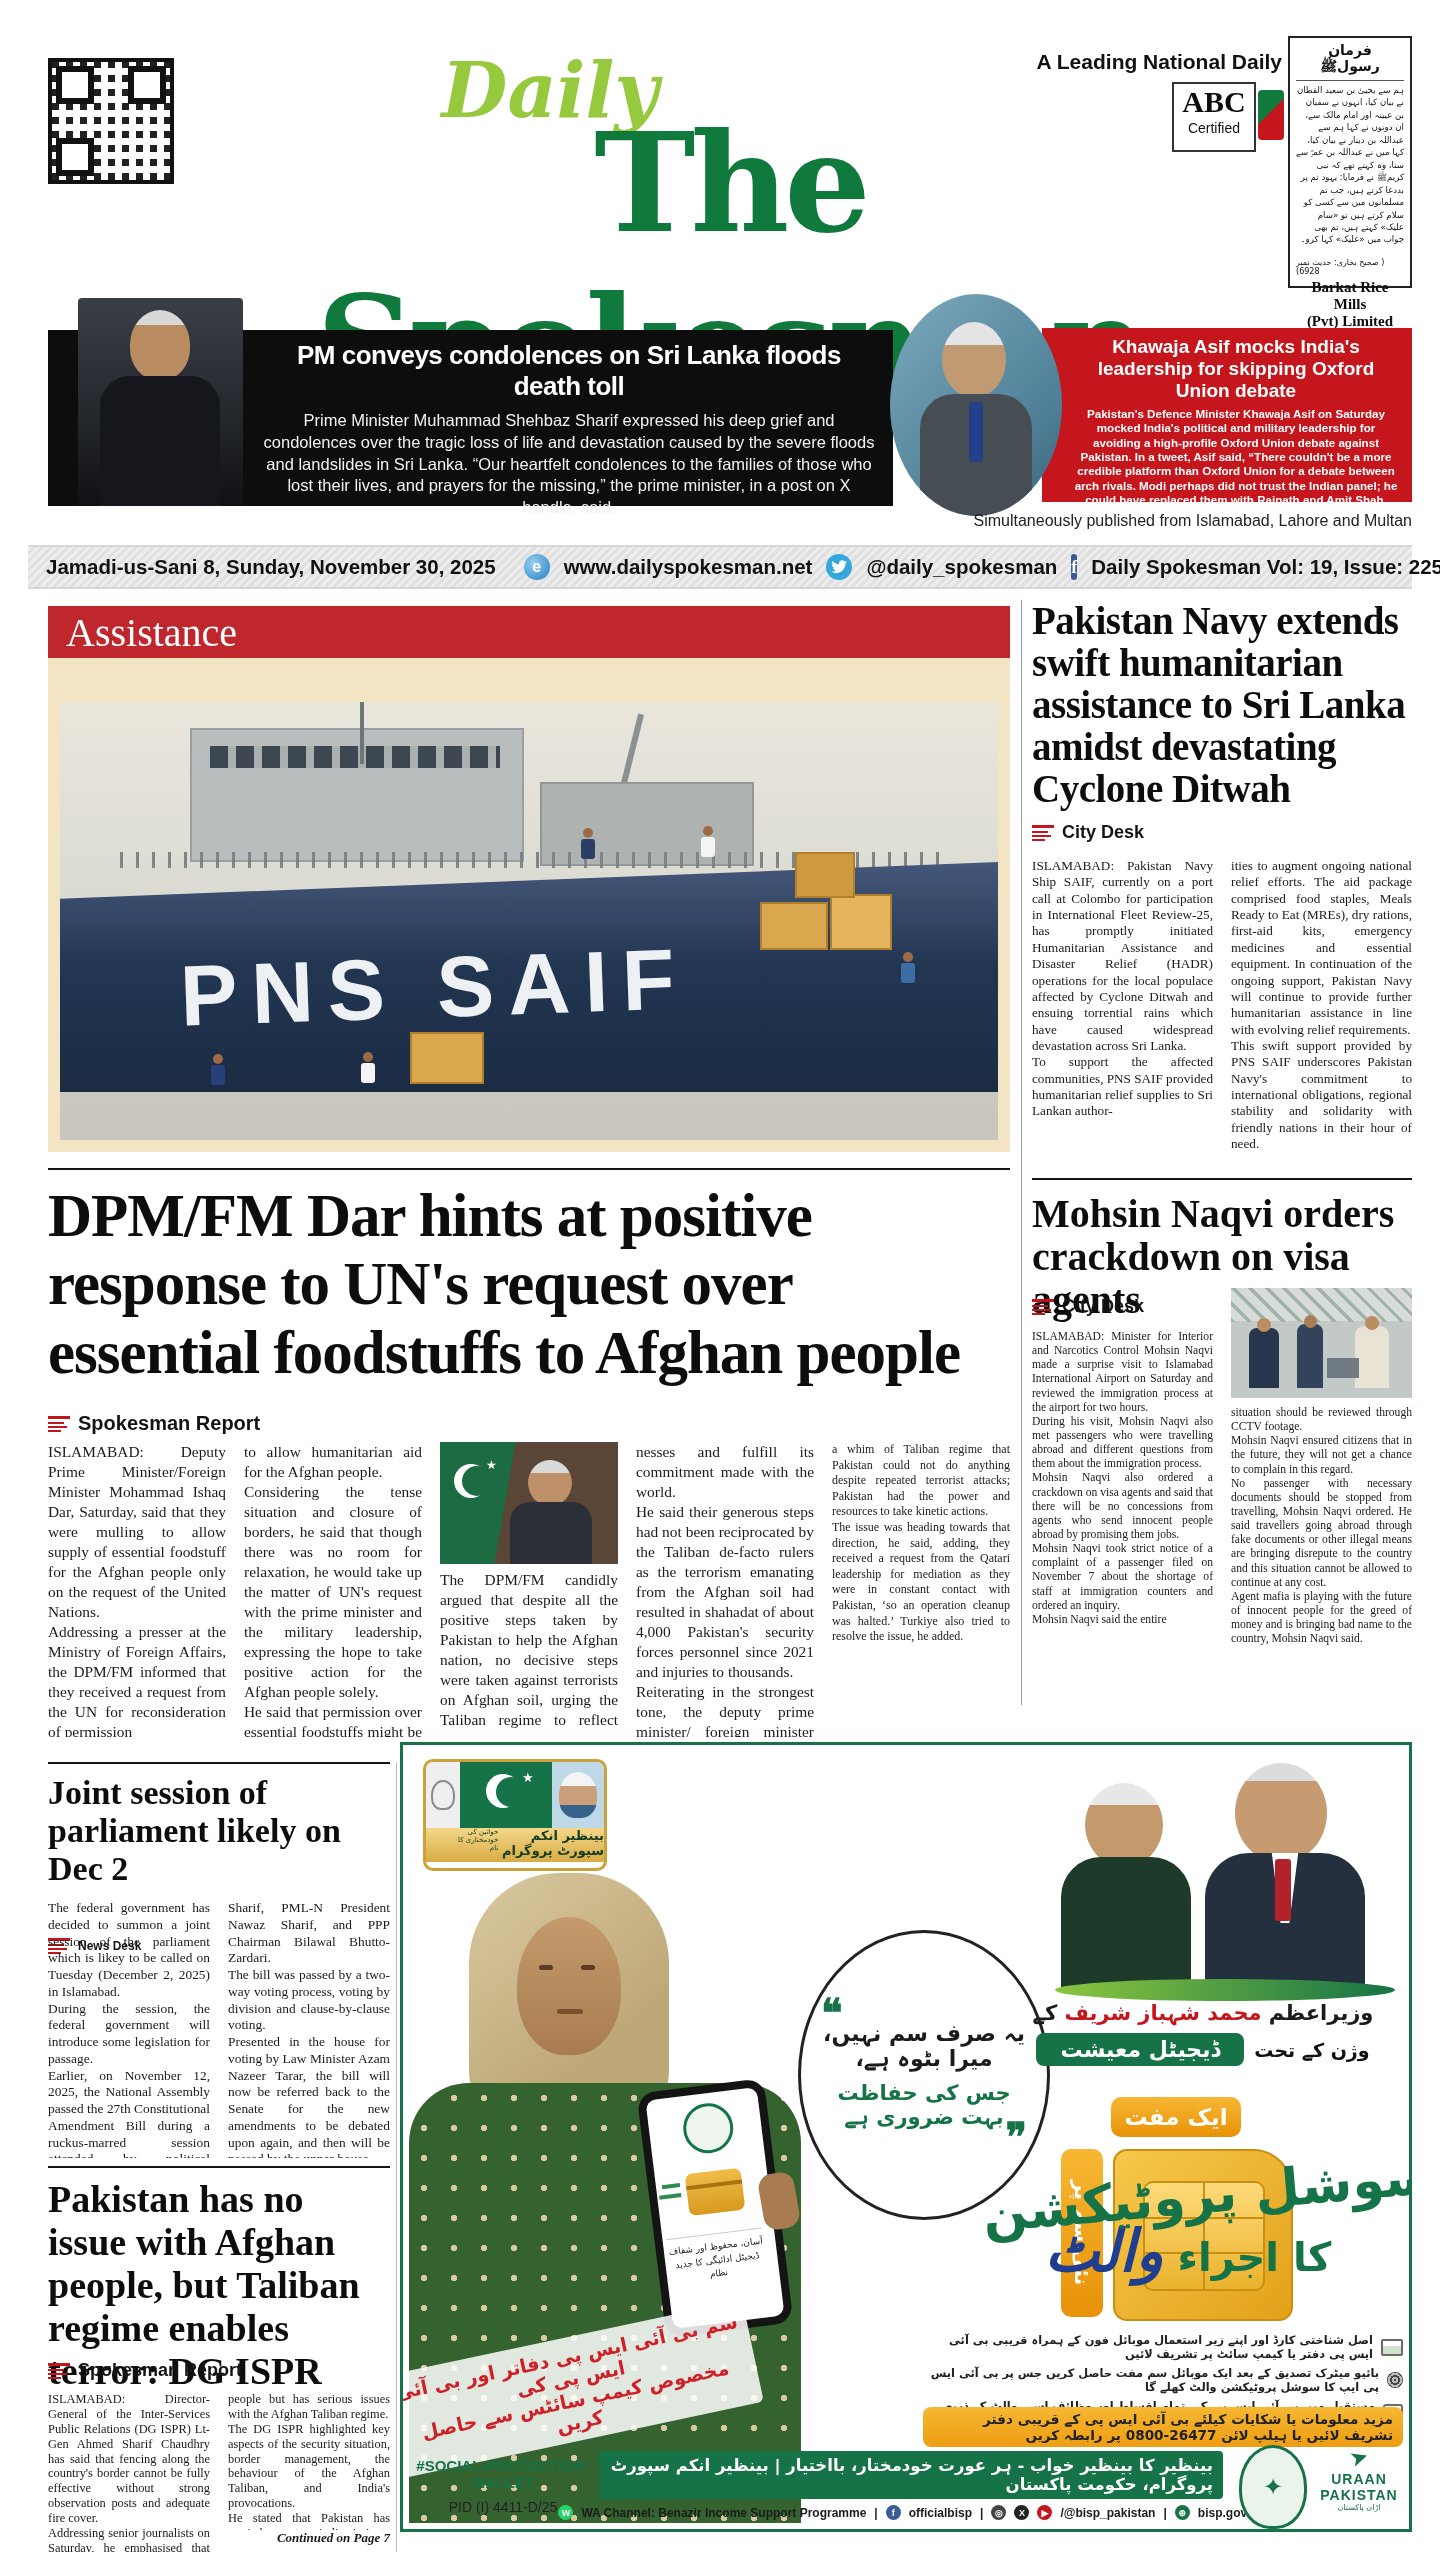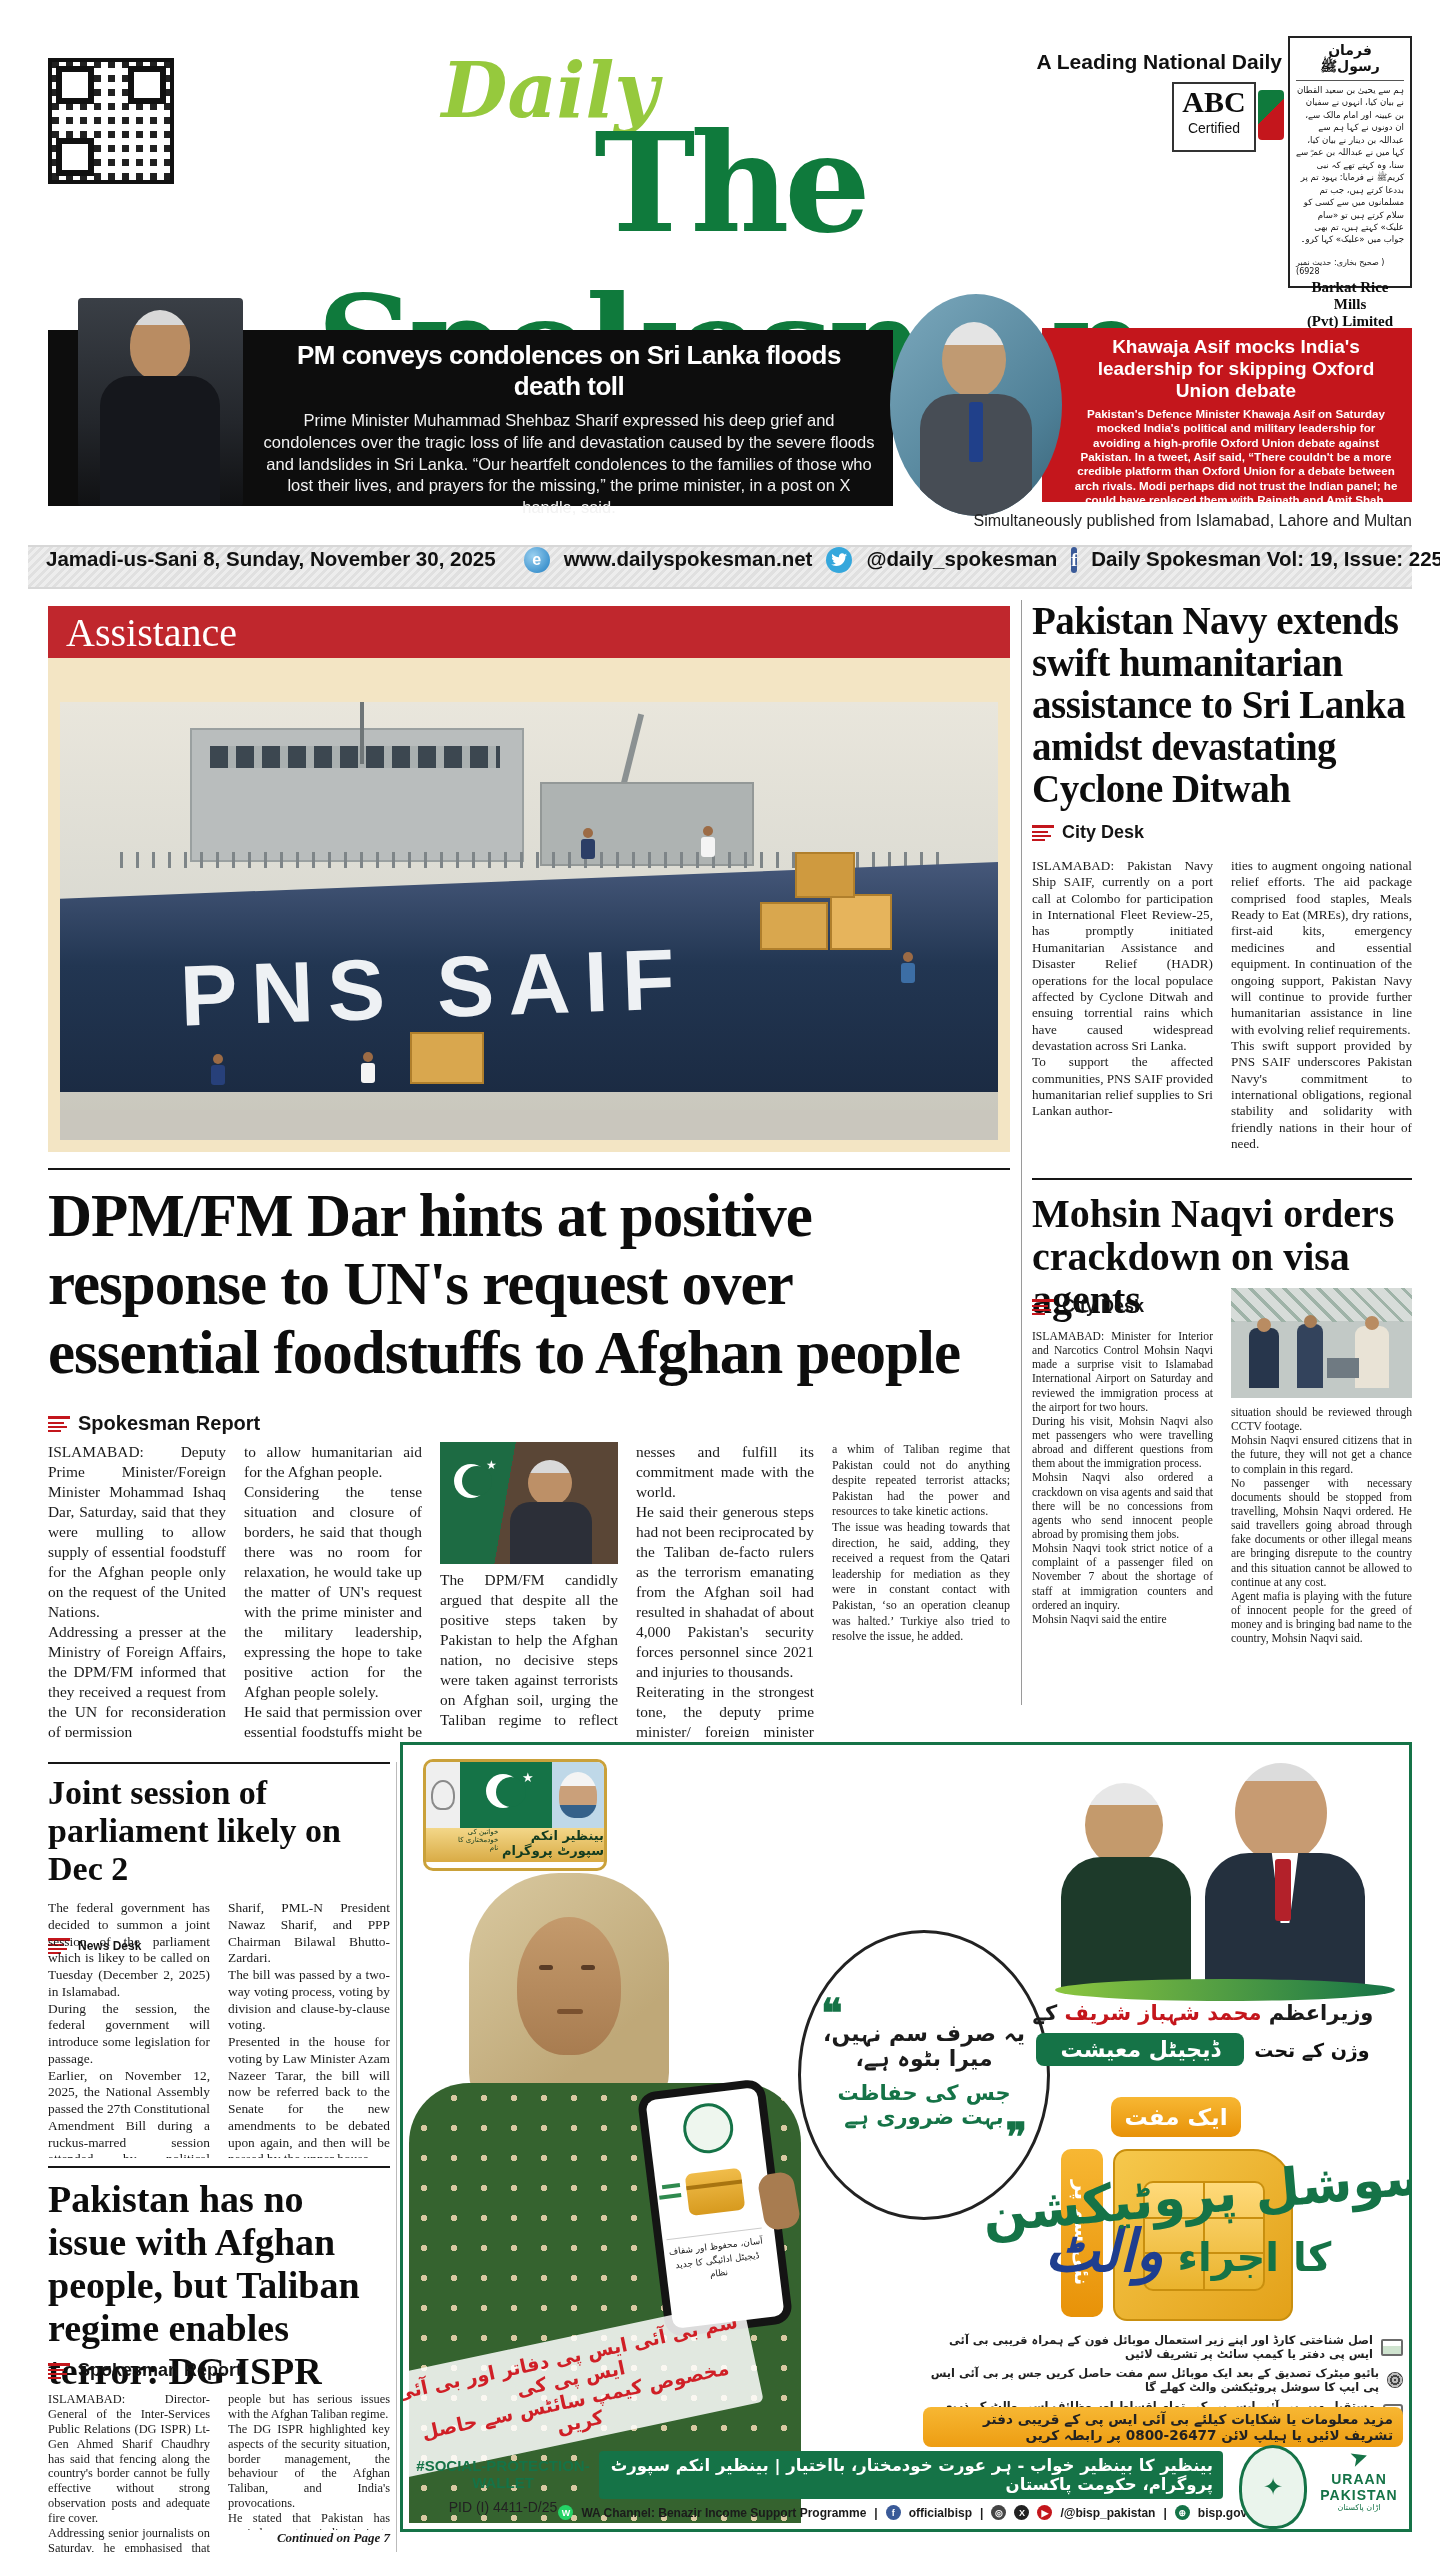--- a/index.html
+++ b/index.html
@@ -13,21 +13,21 @@
   .byline{display:flex;align-items:center;gap:8px;font-weight:bold;font-size:20px;color:#141414;}
   .byicon{width:22px;height:16px;background:
      linear-gradient(#c3161c 0 0) 0 0/22px 3px no-repeat,
      linear-gradient(#c3161c 0 0) 0 6px/16px 2px no-repeat,
      linear-gradient(#c3161c 0 0) 0 10px/19px 2px no-repeat,
      linear-gradient(#c3161c 0 0) 0 14px/13px 2px no-repeat;}
   .col{overflow:hidden;}
   .vrule{width:1px;background:#9a9a9a;}
   .hrule{height:2px;background:#161616;}
   
-  .datebar{display:flex;align-items:flex-start;gap:14px;padding:0 18px;
+  .datebar{display:flex;align-items:center;gap:14px;padding:0 18px;
      background:repeating-linear-gradient(135deg,#ededed 0 3px,#e0e0e0 3px 6px);
      border-top:2px solid #d7d7d7;border-bottom:2px solid #d7d7d7;font-weight:bold;font-size:20.5px;white-space:nowrap;}
   .cicon{width:26px;height:26px;border-radius:50%;color:#fff;display:flex;align-items:center;justify-content:center;
      font-weight:bold;font-size:16px;flex:0 0 auto;}
   .fbicon{width:26px;height:26px;border-radius:5px;background:#3a5a98;color:#fff;display:flex;align-items:center;justify-content:center;font-weight:bold;font-size:18px;font-family:"Liberation Serif",serif;}
   
   .pmbox{background:#0d0d0d;color:#fff;}
   .redbox{background:#c4161c;color:#fff;}
   
   .ship{background:linear-gradient(#e9e6dc 0%,#d8d8d0 55%,#c7c5ba 100%);overflow:hidden;}

